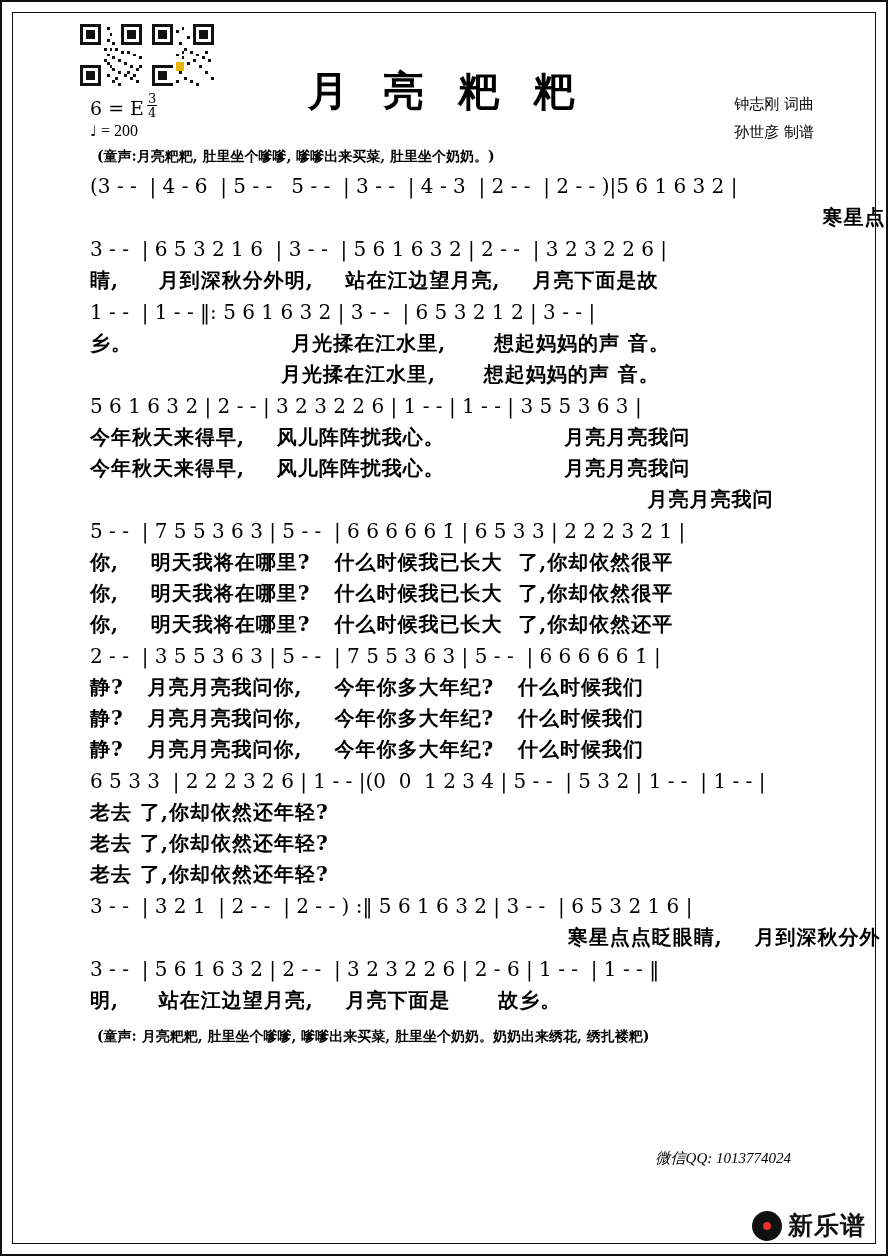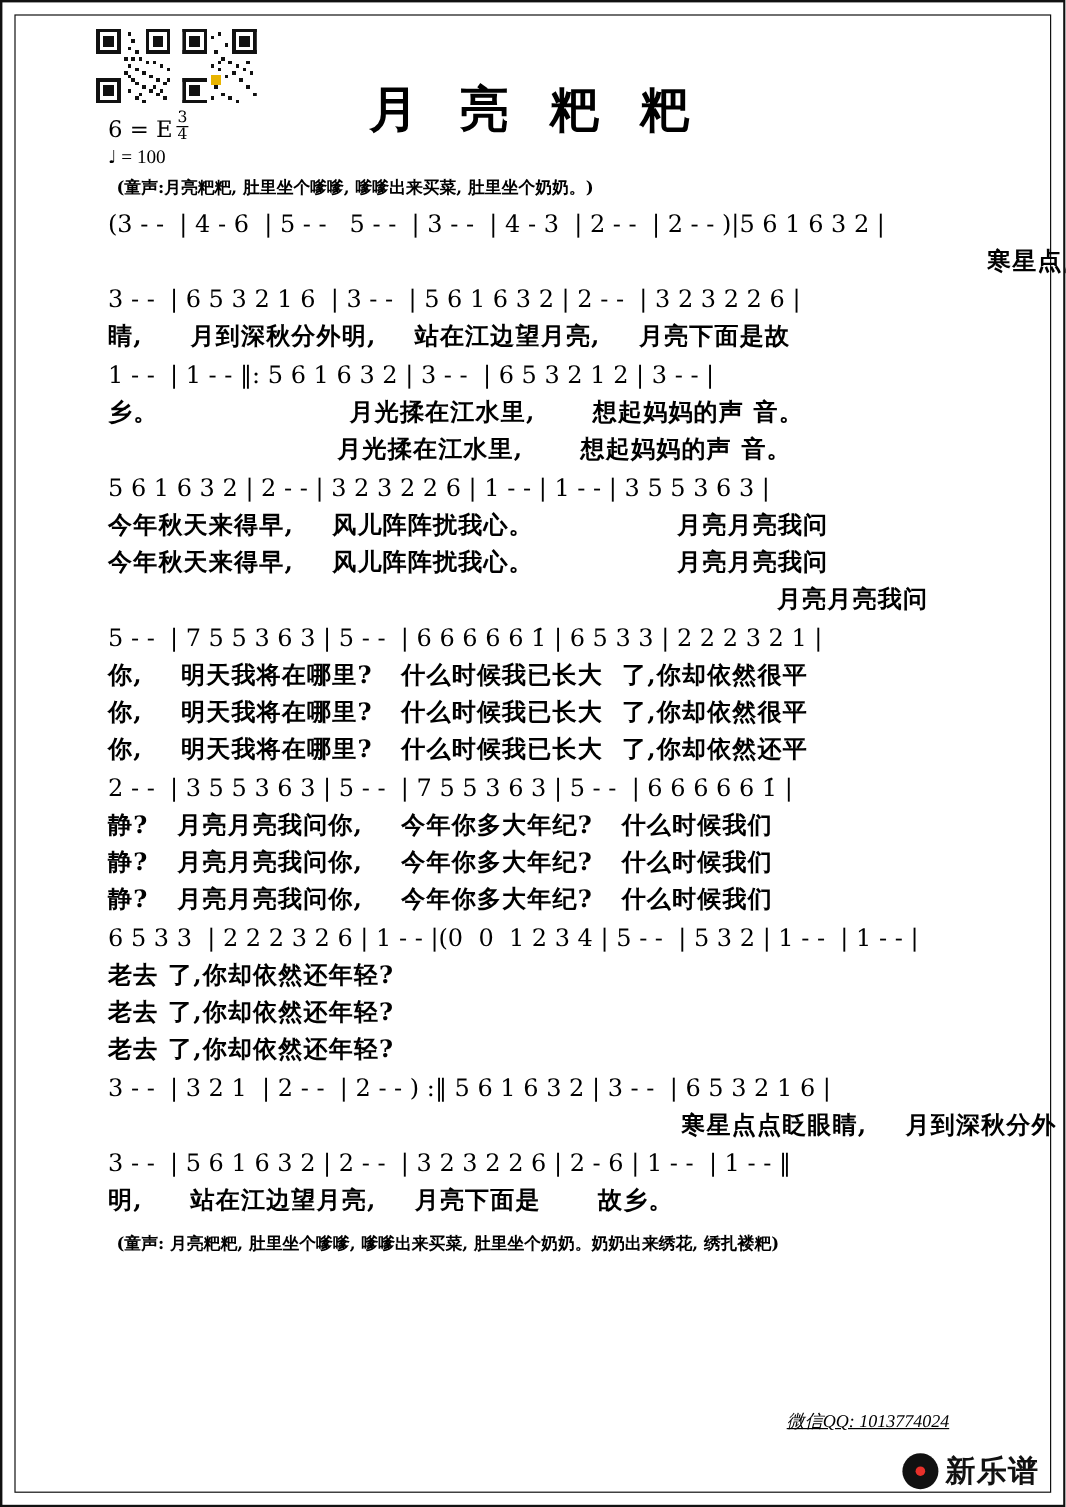--- a/index.html
+++ b/index.html
@@ -97,25 +97,24 @@
     padding-left:88px;
   }
   .spoken{
     font-size:14px;font-weight:bold;
     font-family:"DejaVu Serif","Liberation Serif",serif;
     padding-left:95px;
     letter-spacing:0px;
     height:26px;
   }
   .qqline{
-    position:absolute;right:95px;bottom:60px;
+    position:absolute;right:95px;bottom:86px;
     font-size:15px;
     font-style:italic;
     font-family:"Liberation Serif",serif;
-    text-decoration:underline;
   }
   
   .logo{
     position:absolute;right:20px;bottom:12px;
     display:flex;align-items:center;gap:6px;margin-top:40px;
   }
   .logo .disc{
     width:30px;height:30px;border-radius:50%;
     background:#111;position:relative;
     display:inline-block;
@@ -234,27 +233,31 @@
         <rect x="18" y="9" width="1" height="1"></rect>
       </g>
       <g fill="#e8b400">
           <rect x="8" y="13" width="3" height="3"></rect>
         </g>
     </svg>
   </div>
 
   <div class="title">月 亮 粑 粑</div>
 
+  <div class="credits">
+    <div>钟志刚  词曲</div>
+    <div>孙世彦  制谱</div>
+  </div>
 
   <div class="keysig">
     <span>6 = E</span><span class="frac"><span class="num">3</span><span class="den">4</span></span>
   </div>
   <div class="tempo">
     <span class="note-glyph">♩</span>
-    <span>= 100</span>
+    <span>= 200</span>
   </div>
 
   <div class="staffwrap">
 
     <div class="spoken">(童声:月亮粑粑, 肚里坐个嗲嗲,  嗲嗲出来买菜,  肚里坐个奶奶。)</div>
 
     <div class="row">
       <div class="line note-line">(3 - -  | 4 - 6  | 5 - -   5 - -  | 3 - -  | 4 - 3  | 2 - -  | 2 - - )|5 6 1 6 3 2 |</div>
       <div class="lyr lyr-line">                                                                                            寒星点点眨眼</div>
     </div>

